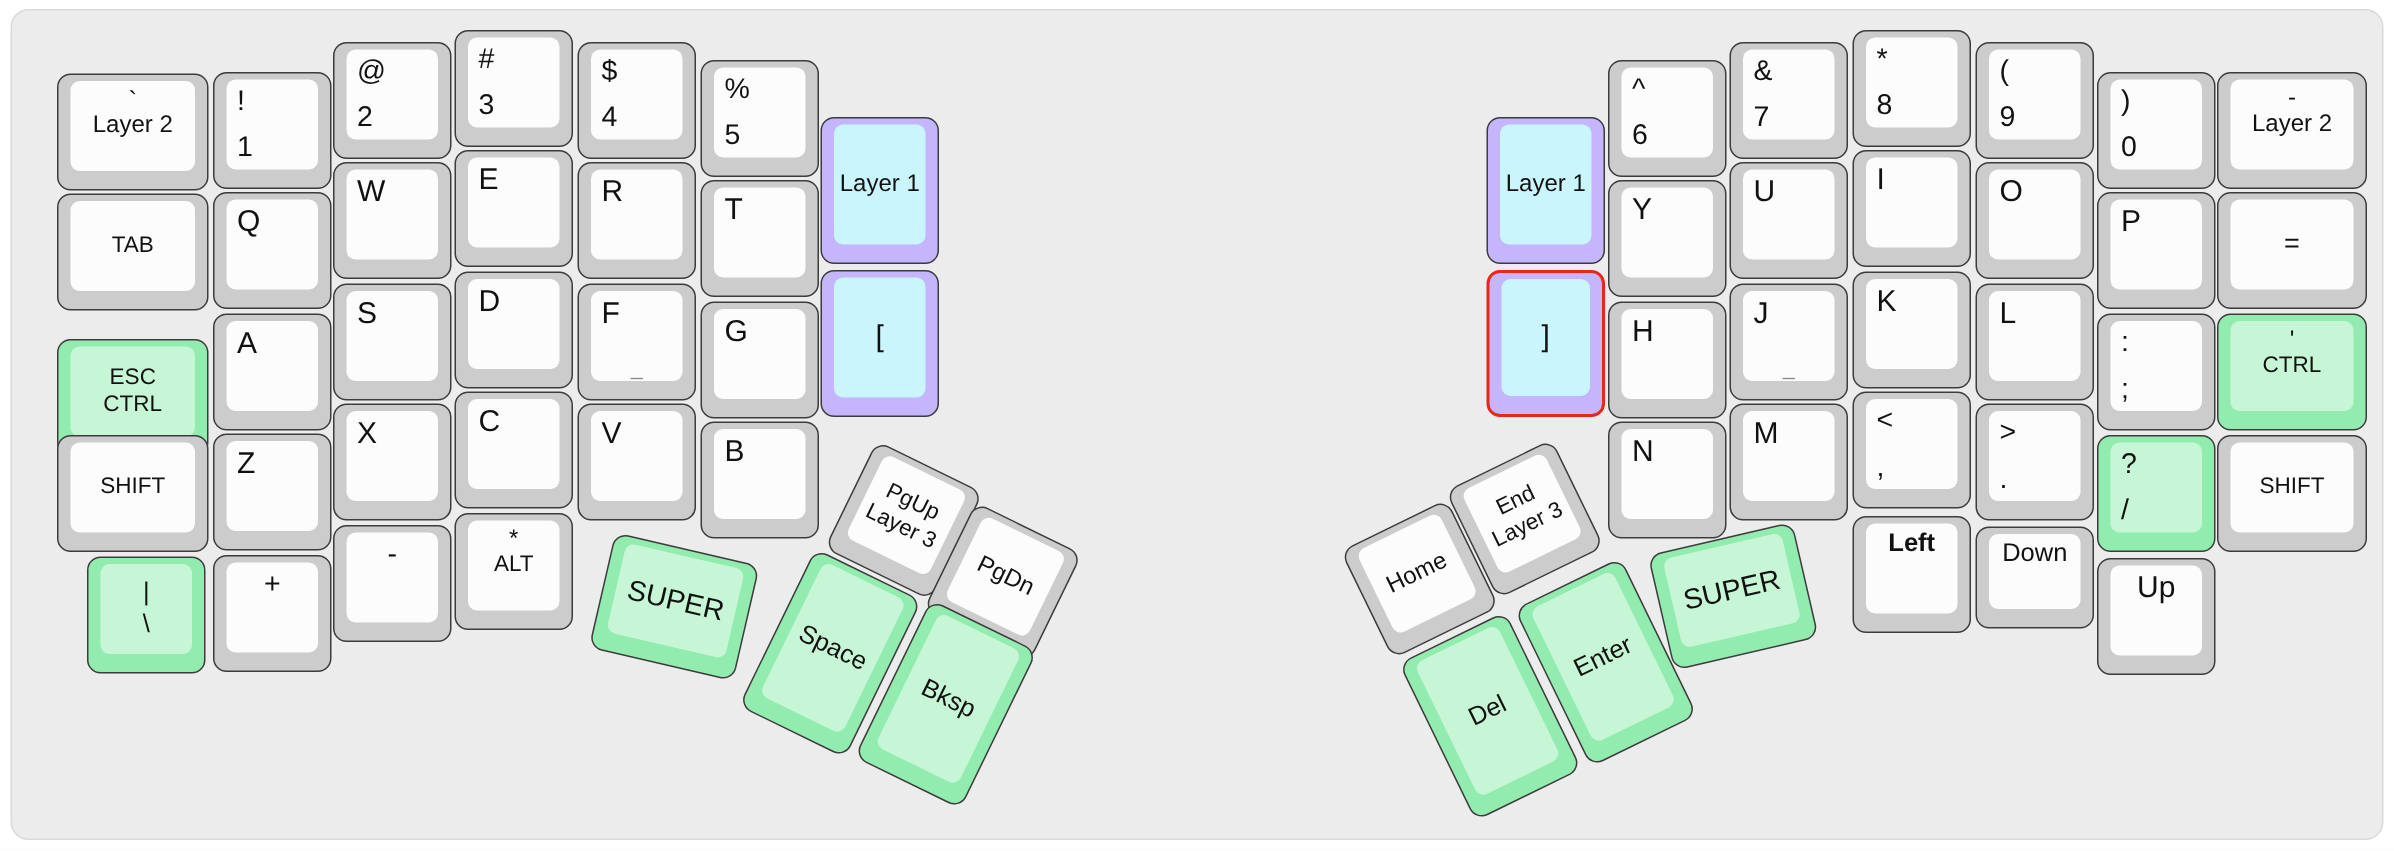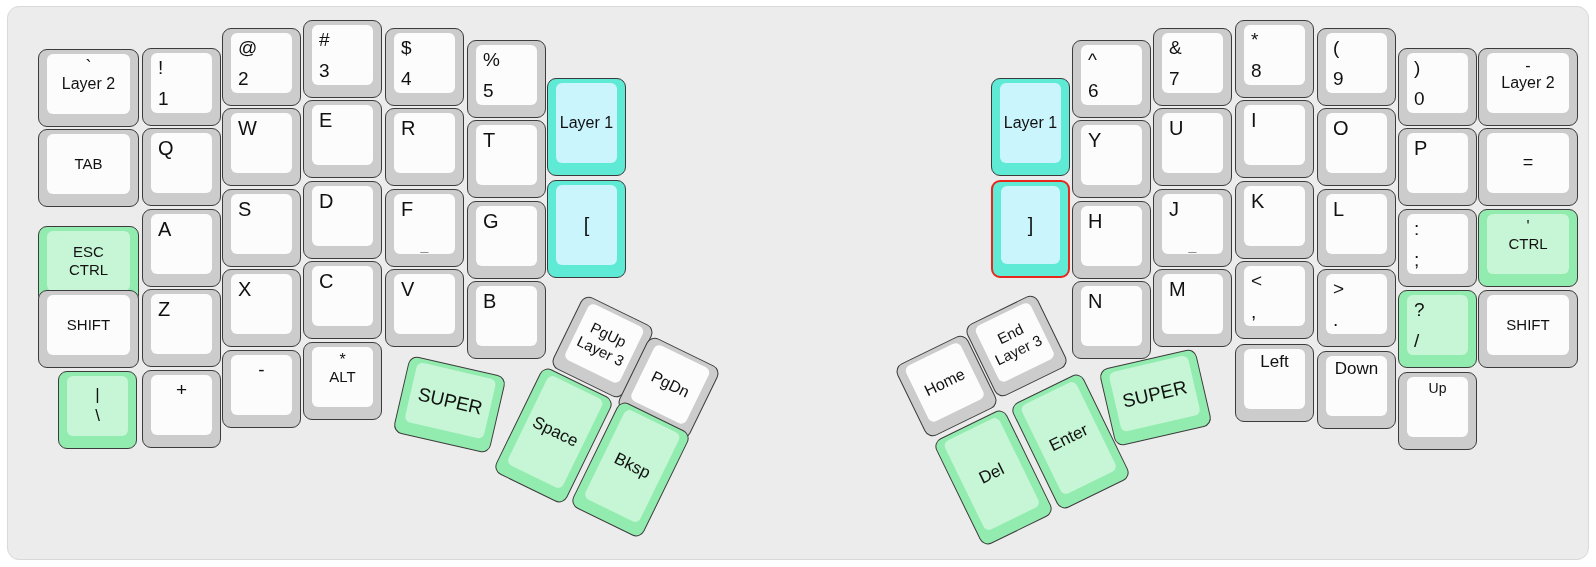--- a/index.html
+++ b/index.html
@@ -40,21 +40,21 @@
   }
   .cap {
     position: absolute;
     left: 8px; right: 8px; top: 4px; bottom: 12px;
     border-radius: 6px;
   }
   .key.gray  { background: #cccccc; }
   .key.gray  .cap { background: #fcfcfc; }
   .key.green { background: #93ecaf; }
   .key.green .cap { background: #c6f6d5; }
-  .key.blue  { background: #5eead4; }
+  .key.blue  { background: #c4b5fd; }
   .key.blue  .cap { background: #caf5fc; }
   .lb {
     position: absolute;
     color: #111111;
     line-height: 1.22;
     white-space: pre-line;
     pointer-events: none;
   }
   .p-tl { left: 7px; top: 3px; }
   .p-bl { left: 7px; bottom: 3px; }
@@ -324,21 +324,21 @@
         </div>
       </div>
       <div class="key gray" style="left: 1235px; top: 261px; width: 79px; height: 78px;">
         <div class="cap">
           <span class="lb p-tl" style="font-size: 19px;">&lt;</span>
           <span class="lb p-bl" style="font-size: 19px;">,</span>
         </div>
       </div>
       <div class="key gray" style="left: 1235px; top: 344px; width: 79px; height: 78px;">
         <div class="cap">
-          <span class="lb p-ct" style="font-size: 17px;">Left</span>
+          <span class="lb p-ct" style="font-size: 17px; font-weight: bold;">Left</span>
         </div>
       </div>
       <div class="key gray" style="left: 1317px; top: 28px; width: 79px; height: 78px;">
         <div class="cap">
           <span class="lb p-tl" style="font-size: 19px;">(</span>
           <span class="lb p-bl" style="font-size: 19px;">9</span>
         </div>
       </div>
       <div class="key gray" style="left: 1317px; top: 108px; width: 79px; height: 78px;">
         <div class="cap">
@@ -349,21 +349,21 @@
         <div class="cap">
           <span class="lb p-tl" style="font-size: 20px;">L</span>
         </div>
       </div>
       <div class="key gray" style="left: 1317px; top: 269px; width: 79px; height: 78px;">
         <div class="cap">
           <span class="lb p-tl" style="font-size: 19px;">&gt;</span>
           <span class="lb p-bl" style="font-size: 19px;">.</span>
         </div>
       </div>
-      <div class="key gray" style="left: 1317px; top: 351px; width: 79px; height: 78px;">
+      <div class="key gray" style="left: 1317px; top: 351px; width: 79px; height: 68px;">
         <div class="cap">
           <span class="lb p-ct" style="font-size: 17px;">Down</span>
         </div>
       </div>
       <div class="key gray" style="left: 1398px; top: 48px; width: 79px; height: 78px;">
         <div class="cap">
           <span class="lb p-tl" style="font-size: 19px;">)</span>
           <span class="lb p-bl" style="font-size: 19px;">0</span>
         </div>
       </div>
@@ -379,21 +379,21 @@
         </div>
       </div>
       <div class="key green" style="left: 1398px; top: 290px; width: 79px; height: 78px;">
         <div class="cap">
           <span class="lb p-tl" style="font-size: 19px;">?</span>
           <span class="lb p-bl" style="font-size: 19px;">/</span>
         </div>
       </div>
       <div class="key gray" style="left: 1398px; top: 372px; width: 79px; height: 78px;">
         <div class="cap">
-          <span class="lb p-ct" style="font-size: 14px;">Up</span>
+          <span class="lb p-ct" style="font-size: 20px;">Up</span>
         </div>
       </div>
       <div class="key gray" style="left: 1478px; top: 48px; width: 100px; height: 78px;">
         <div class="cap">
           <span class="lb p-ct" style="font-size: 16px;">-</span>
           <span class="lb p-cc" style="font-size: 16px;">Layer 2</span>
         </div>
       </div>
       <div class="key gray" style="left: 1478px; top: 128px; width: 100px; height: 78px;">
         <div class="cap">

